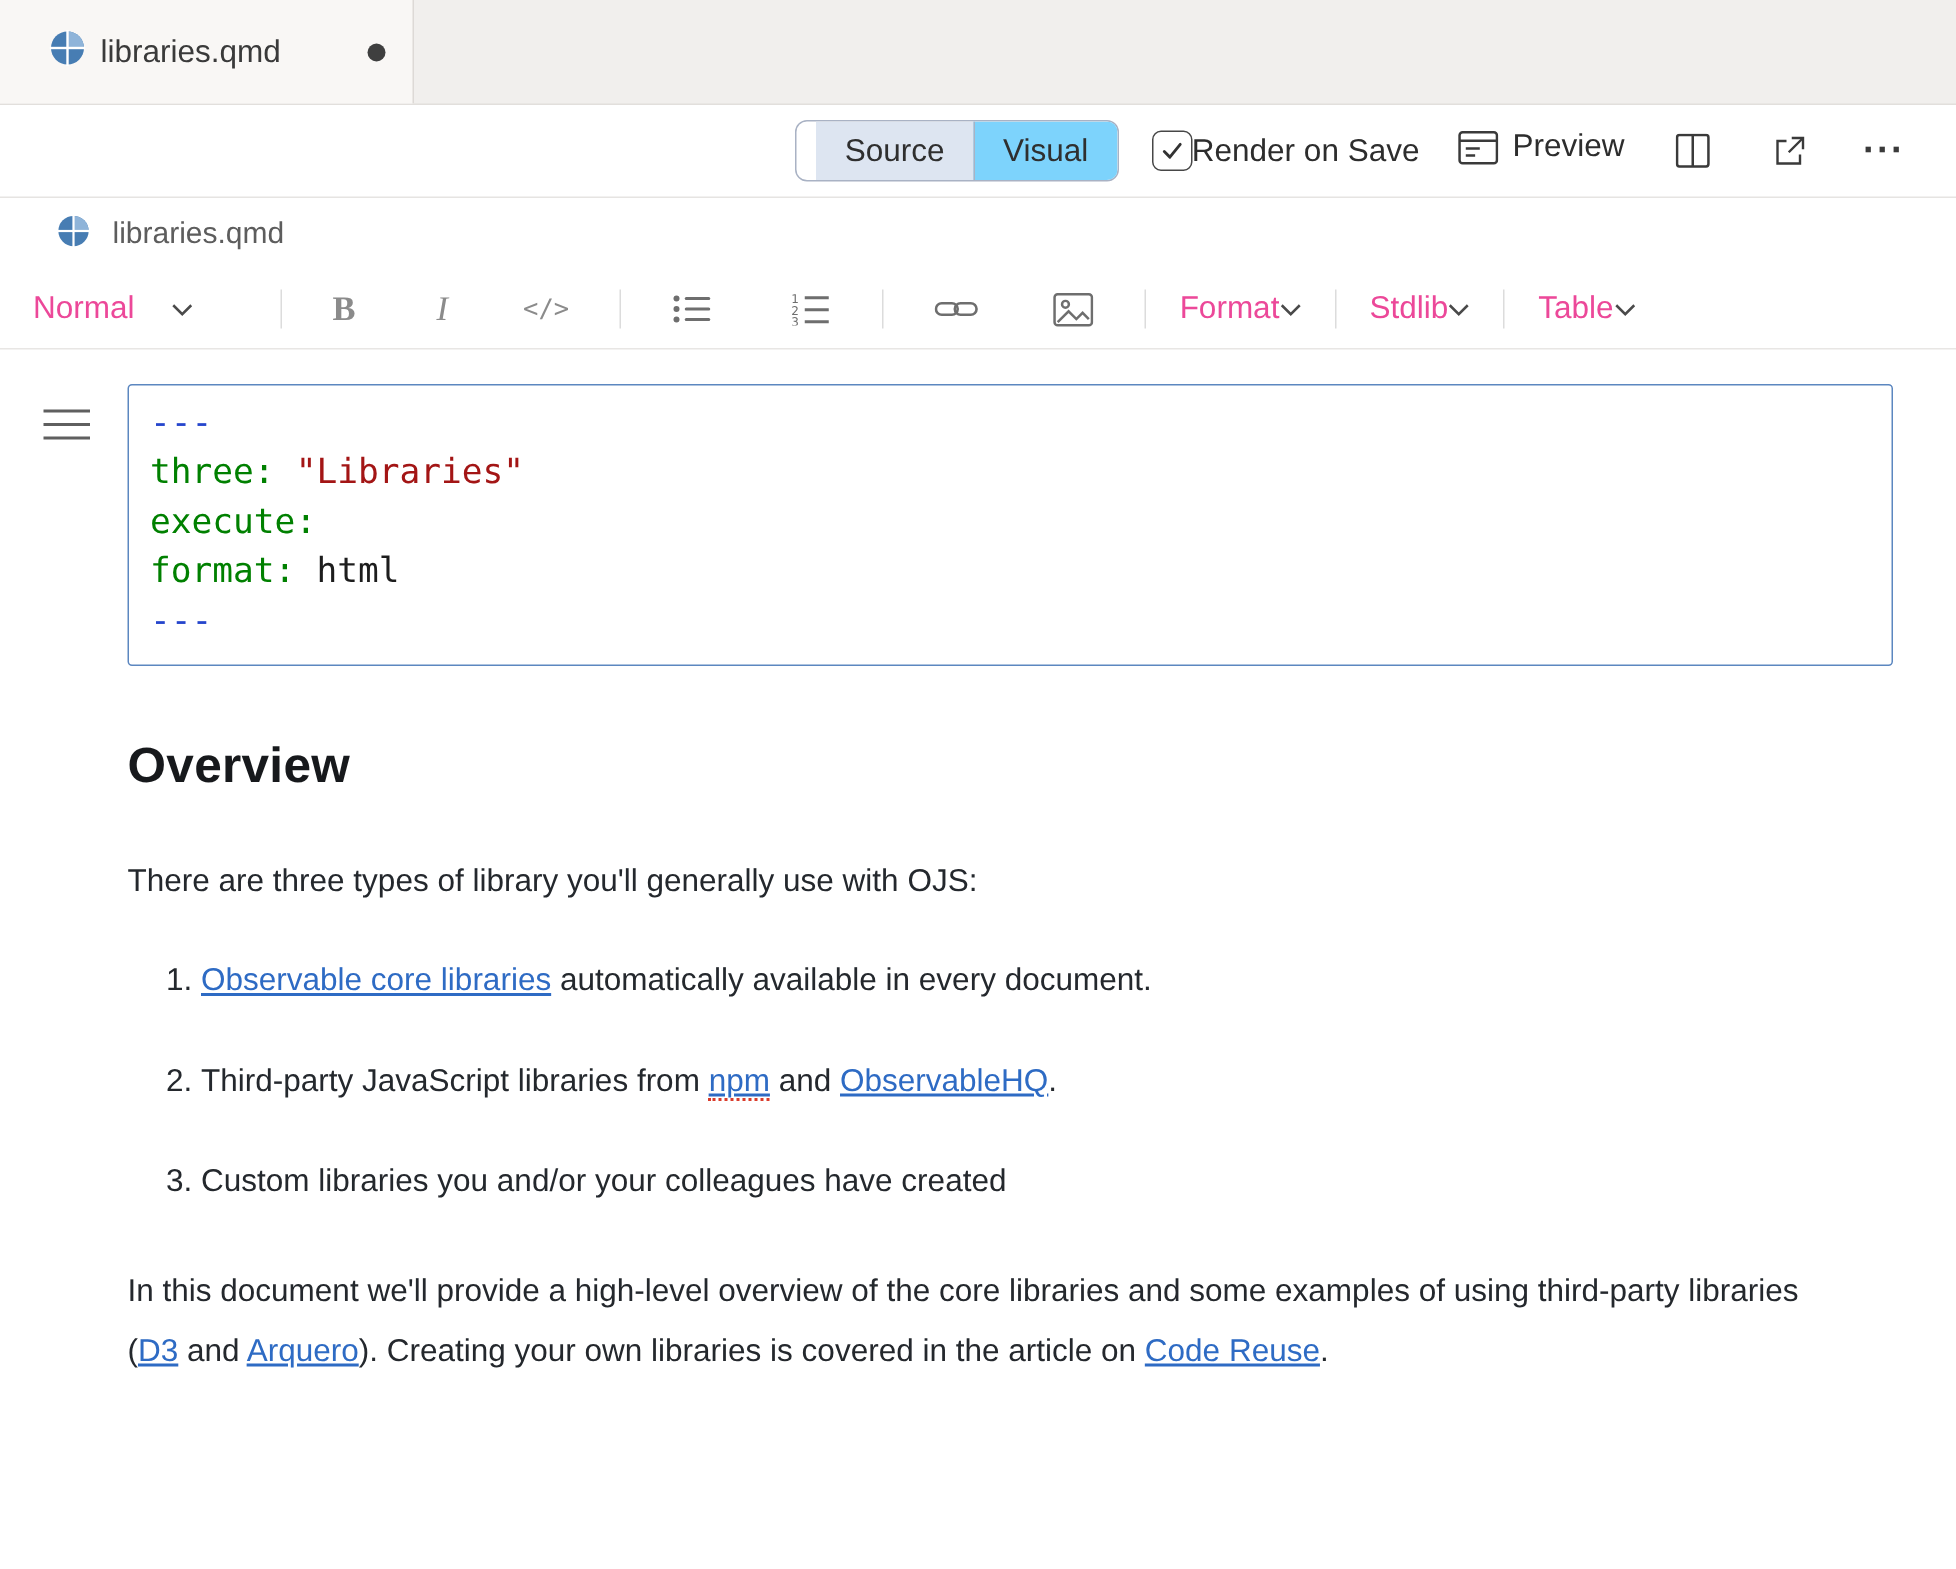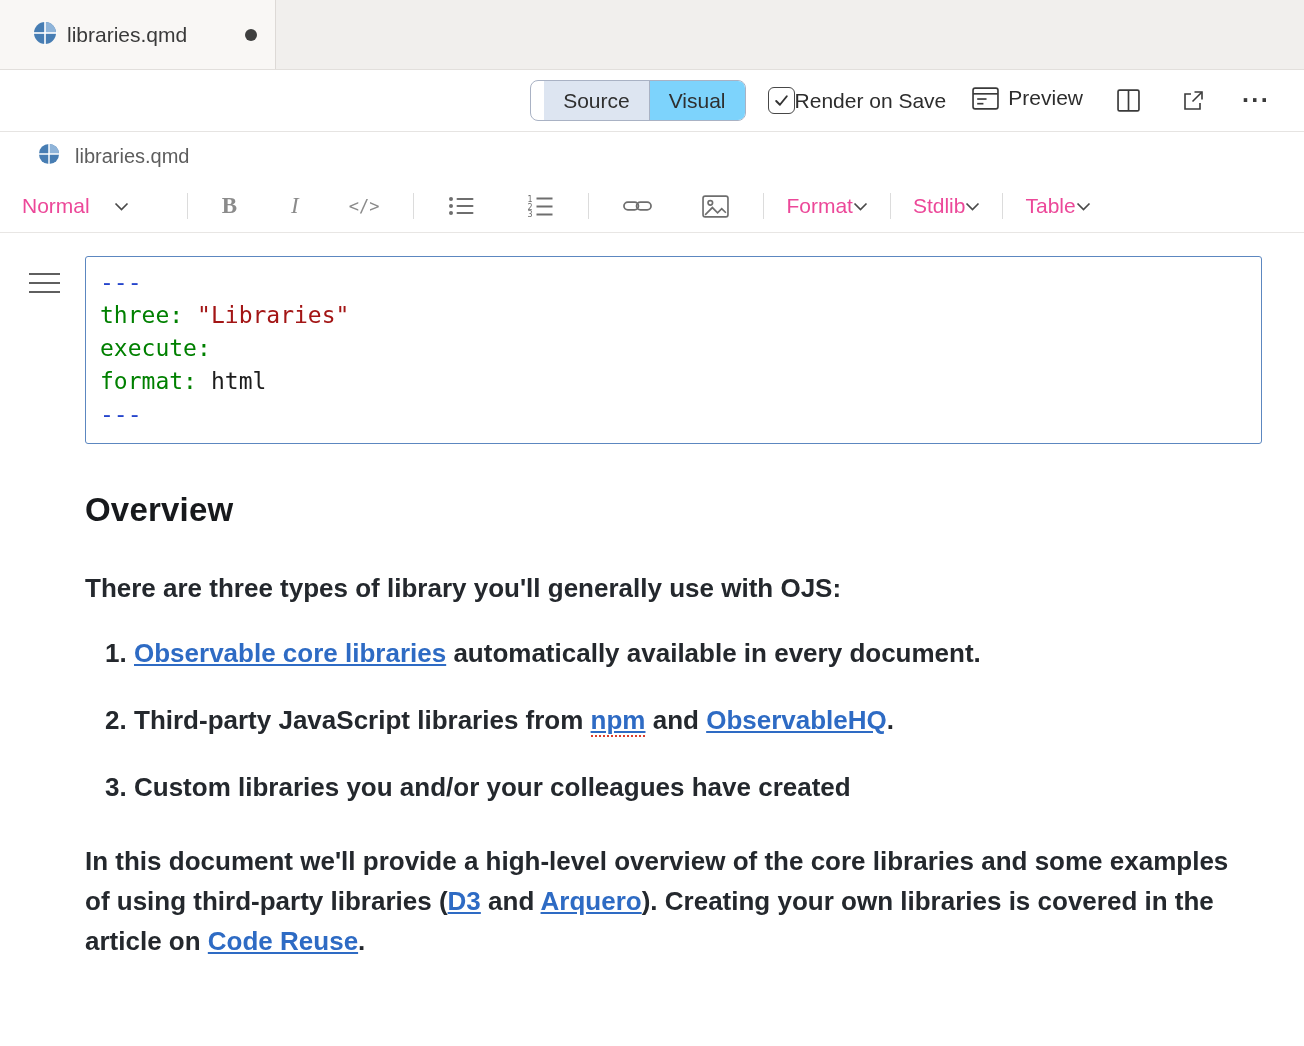--- a/index.html
+++ b/index.html
@@ -59,21 +59,21 @@
                 padding:9px 14px 12px; font-family:"DejaVu Sans Mono", monospace;
                 font-size:23px; line-height:33px; cursor:text; }
   .y-punct { color:#2545cc; }
   .y-key { color:#008000; }
   .y-str { color:#a31515; margin-left:14px; }
   .y-val { color:#1d1d1d; margin-left:14px; }
   .y-indent { padding-left:28px; }
 
   h1.doc-h1 { font-size:33px; line-height:40px; font-weight:700; color:#17191c; margin-top:46px;
               letter-spacing:0.2px; }
-  .prose { font-size:26px; color:#24282d; max-width:1150px;font-weight:bold; }
+  .prose { font-size:21px; color:#24282d; max-width:1150px; }
   p.intro { margin-top:43px; line-height:30px; }
   ol.lib-list { margin-top:37px; padding-left:49px; }
   ol.lib-list li { line-height:27px; margin-bottom:40px; }
   p.closing { margin-top:10px; line-height:40px; }
   h1.cut { margin-top:34px; }
   a { color:#2e6bc4; text-decoration:underline; cursor:pointer; }
   a.misspell { border-bottom:2px dotted #da3b2b; padding-bottom:0px; }
 </style>
 </head>
 <body>

